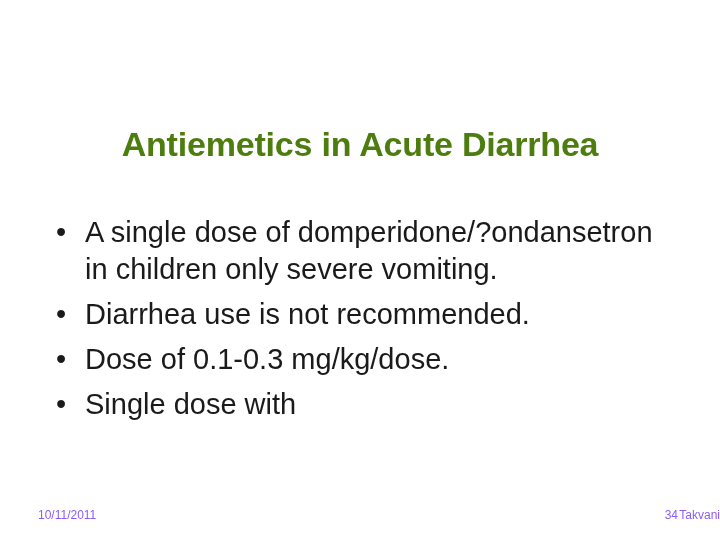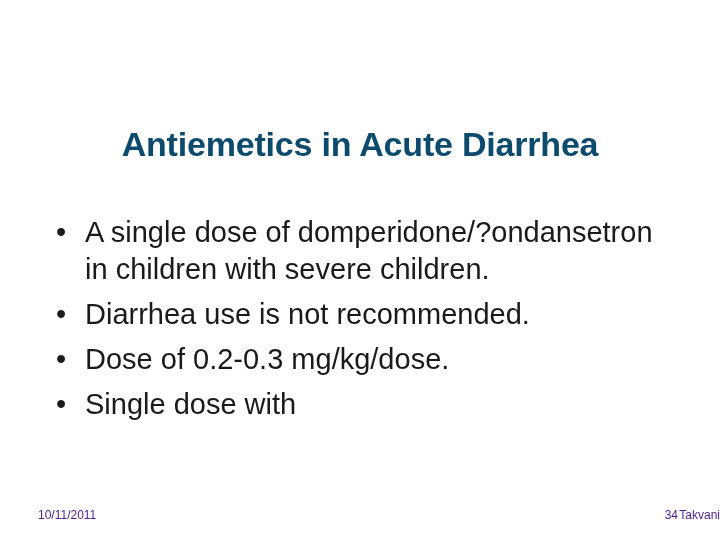--- a/index.html
+++ b/index.html
@@ -18,21 +18,21 @@
     -webkit-font-smoothing: antialiased;
   }
 
   
   #slide-title {
     position: absolute;
     left: 40px;
     top: 122px;
     width: 640px;
     text-align: center;
-    color: #0c4a6e;
+    color: #4d7c0f;
     font-family: "Liberation Sans", sans-serif;
     font-weight: bold;
     font-size: 34px;
     line-height: 44px;
     letter-spacing: -0.2px;
     white-space: nowrap;
   }
 
   
   #body-list {
@@ -72,21 +72,21 @@
     display: block;
   }
 
   
   #slide-footer {
     position: absolute;
     left: 0;
     top: 503px;
     width: 720px;
     height: 24px;
-    color: #4c1d95;
+    color: #8b5cf6;
     font-family: "Liberation Sans", sans-serif;
     font-size: 12px;
     line-height: 24px;
   }
 
   #footer-date {
     position: absolute;
     left: 38px;
     top: 0;
     white-space: nowrap;
@@ -113,31 +113,31 @@
 <body>
 
 <div id="slide">
 
   <div id="slide-title">Antiemetics in Acute Diarrhea</div>
 
   <ul id="body-list">
 
     <li class="bullet-item">
       <span class="bullet-glyph">•</span>
-      <span class="bullet-text">A single dose of domperidone/?ondansetron in children with severe children.</span>
+      <span class="bullet-text">A single dose of domperidone/?ondansetron in children only severe vomiting.</span>
     </li>
 
     <li class="bullet-item">
       <span class="bullet-glyph">•</span>
       <span class="bullet-text">Diarrhea use is not recommended.</span>
     </li>
 
     <li class="bullet-item">
       <span class="bullet-glyph">•</span>
-      <span class="bullet-text">Dose of 0.2-0.3 mg/kg/dose.</span>
+      <span class="bullet-text">Dose of 0.1-0.3 mg/kg/dose.</span>
     </li>
 
     <li class="bullet-item">
       <span class="bullet-glyph">•</span>
       <span class="bullet-text">Single dose with</span>
     </li>
 
   </ul>
 
   <div id="slide-footer">

